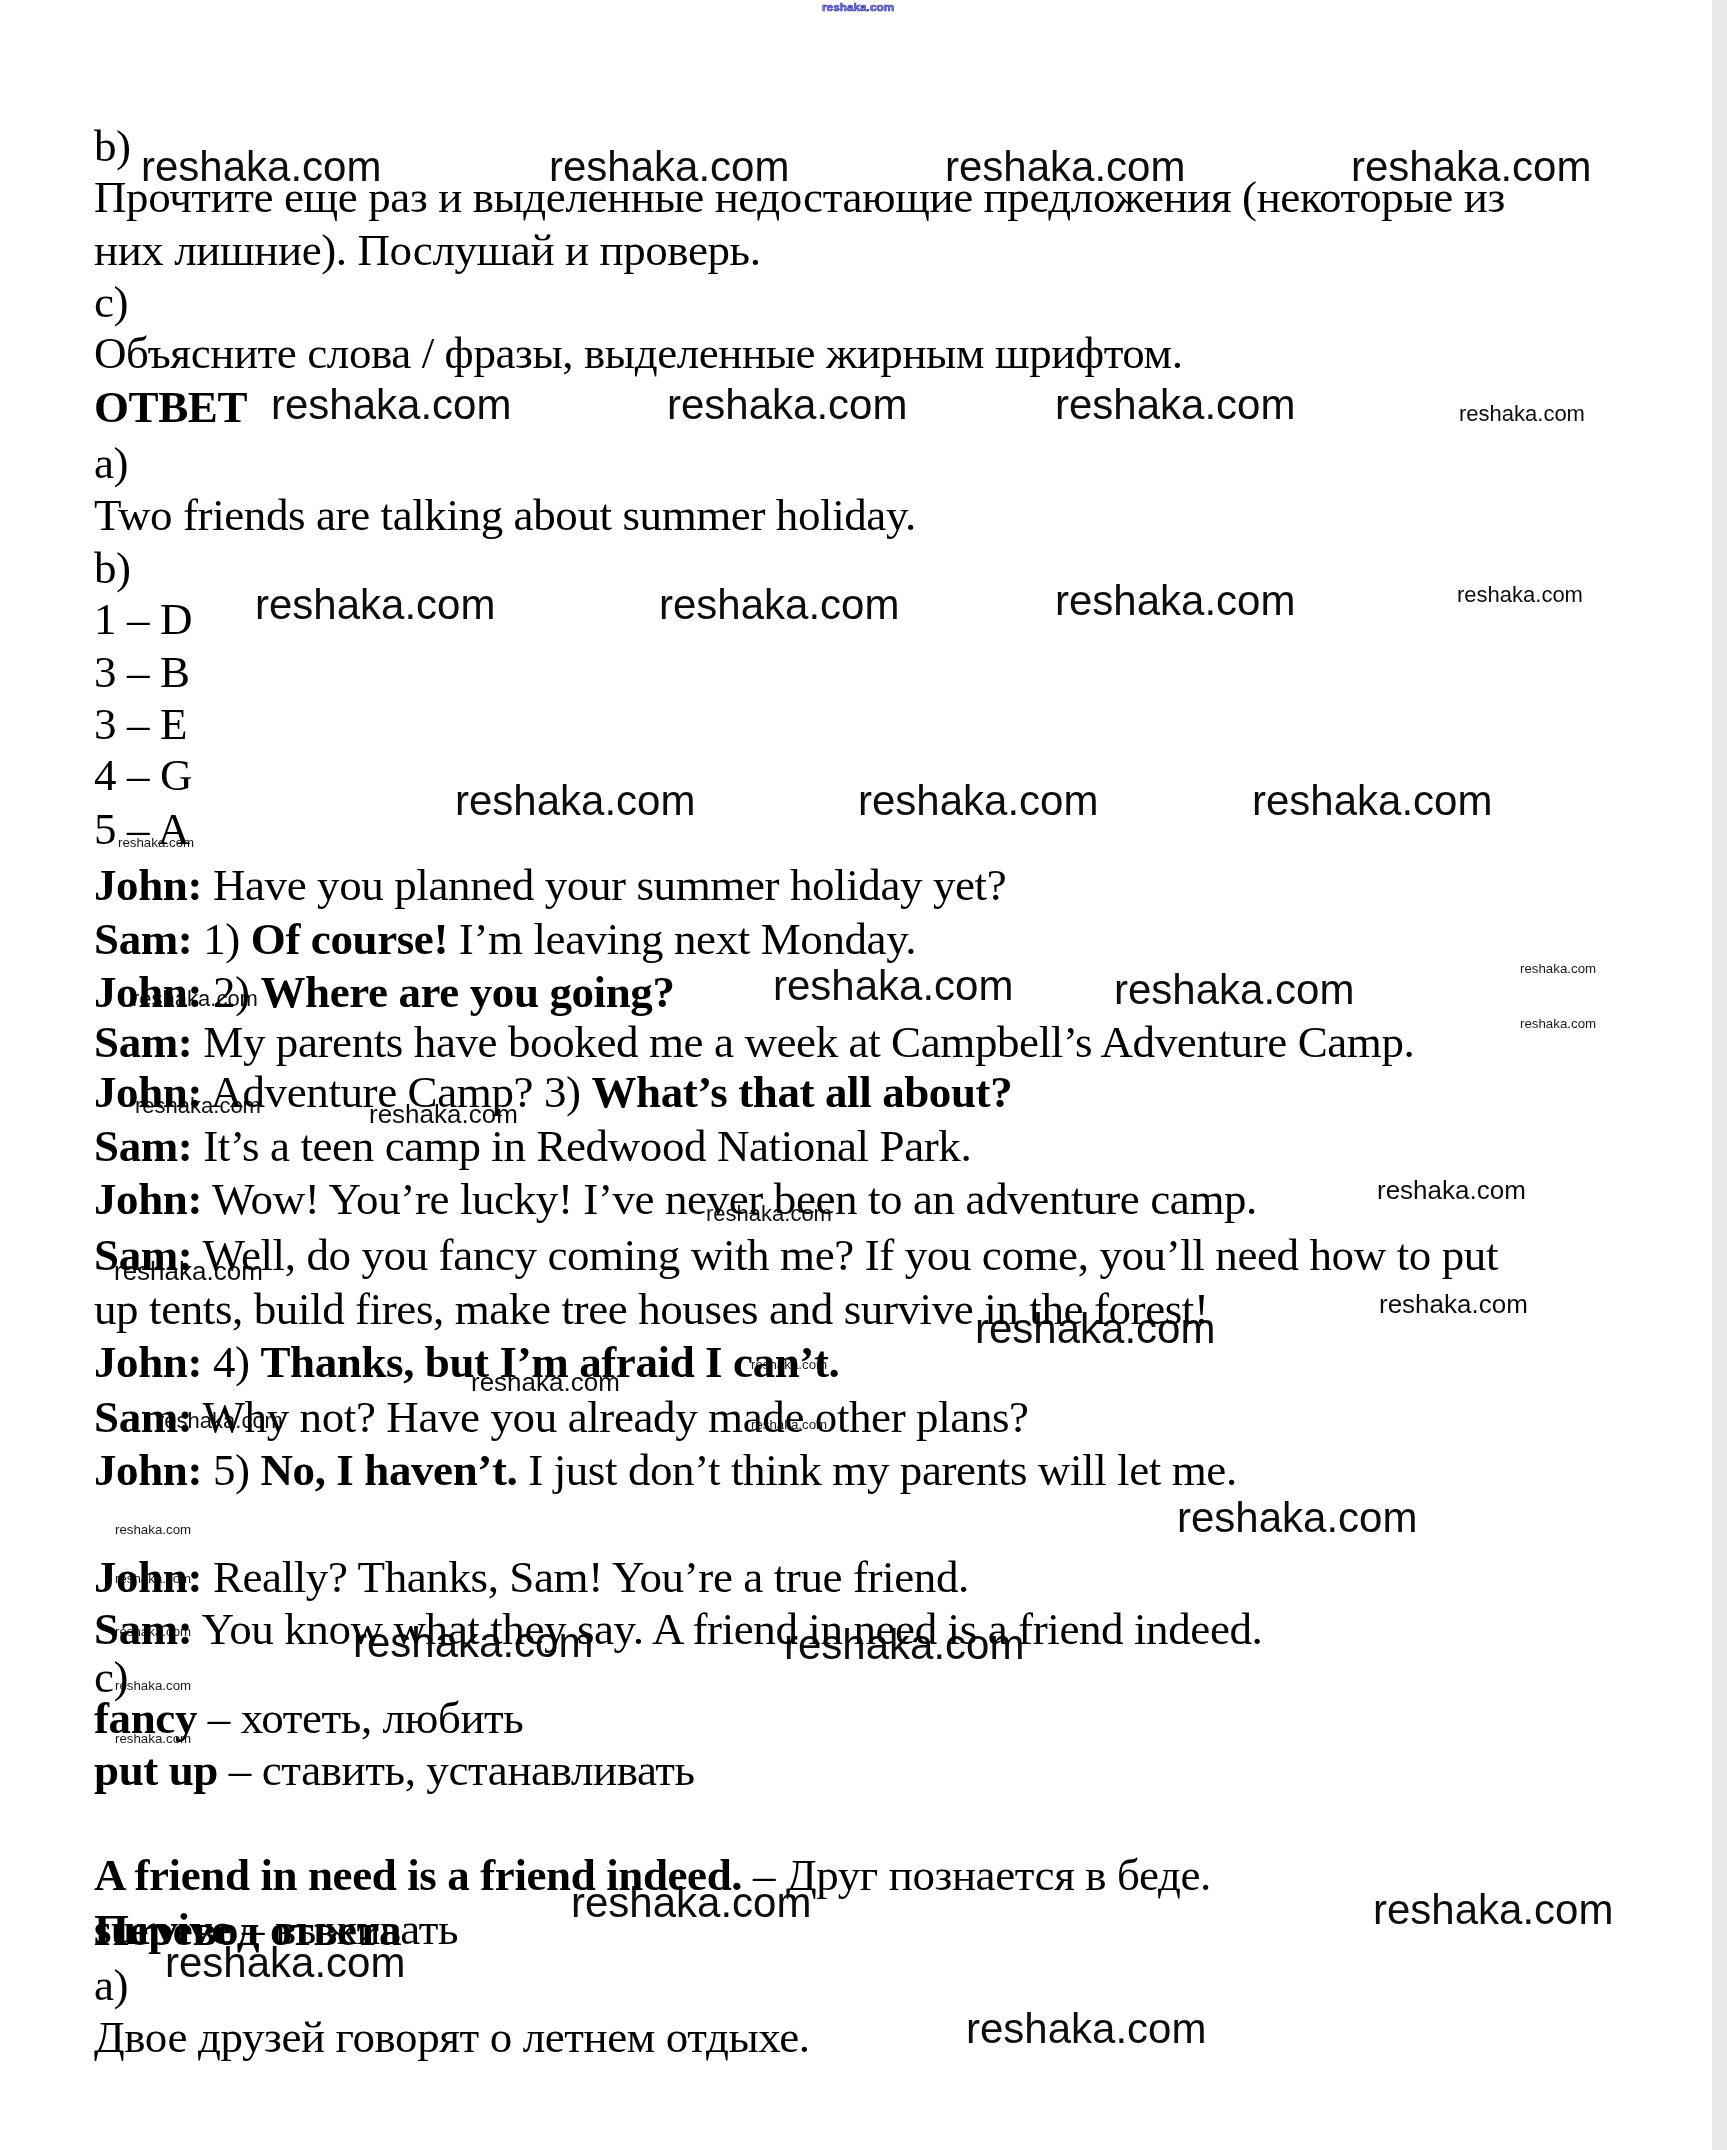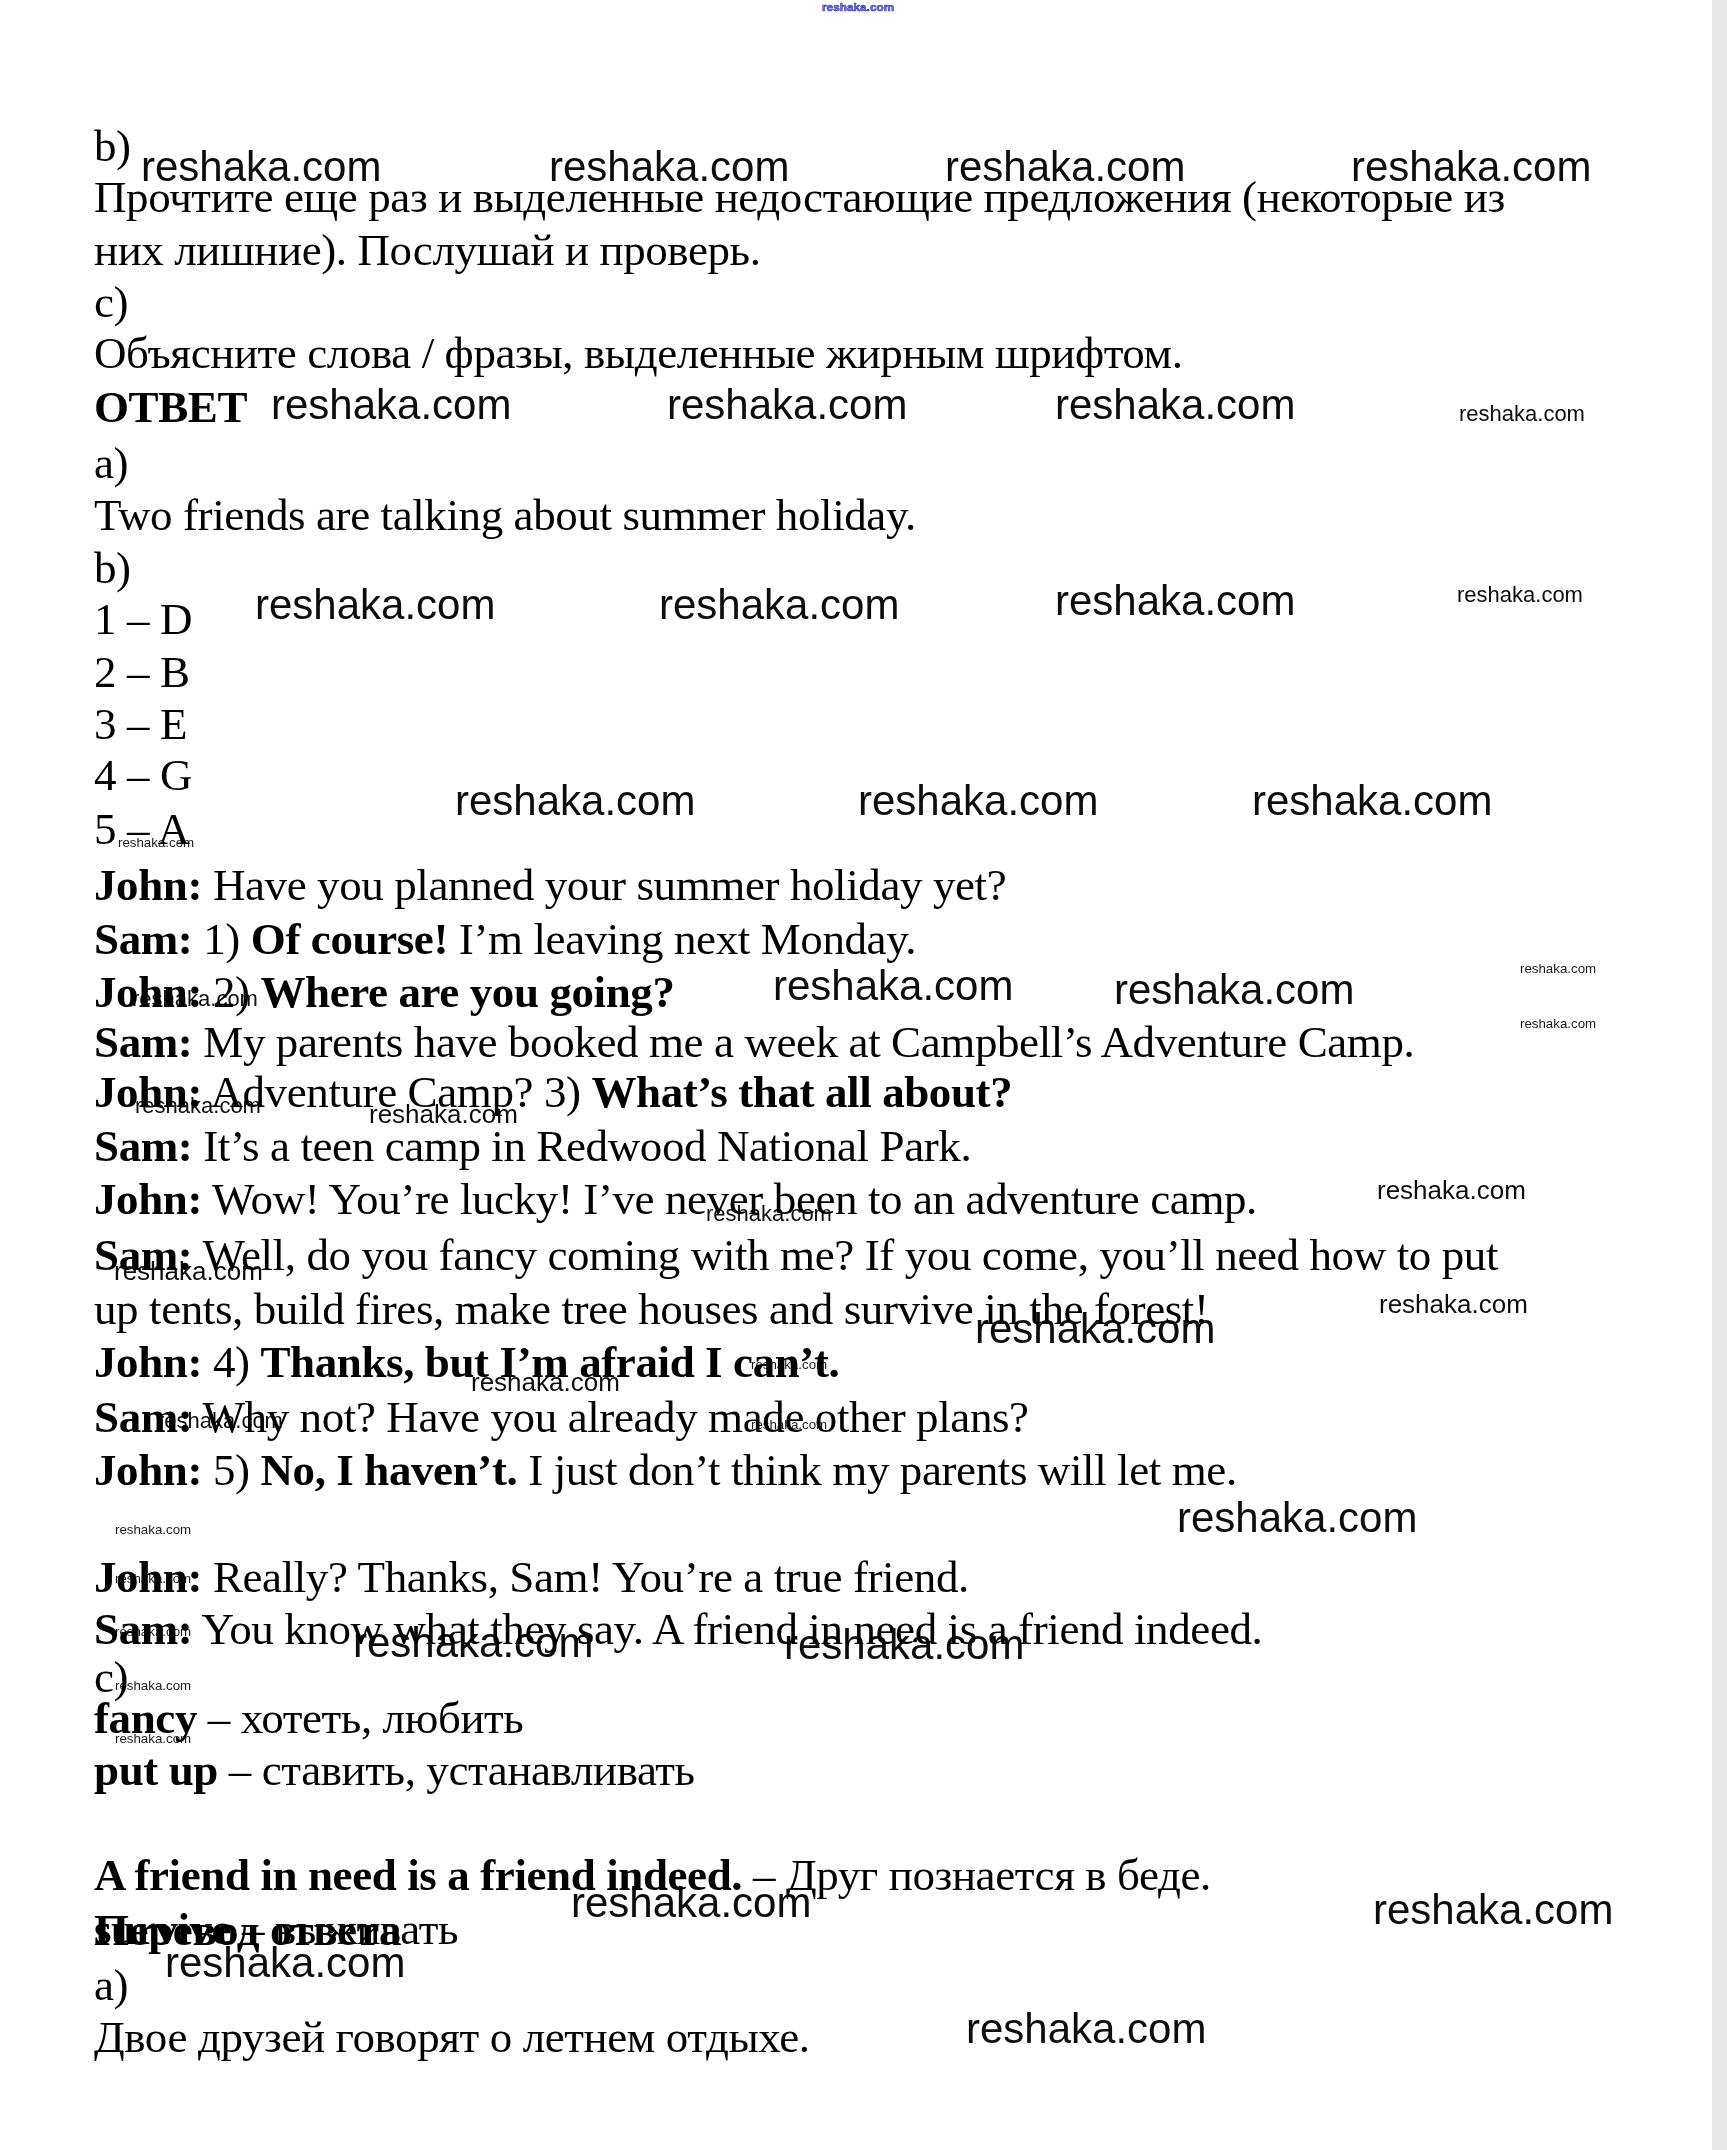--- a/index.html
+++ b/index.html
@@ -108,21 +108,21 @@
   <div class="line" style="top:226px">них лишние). Послушай и проверь.</div>
   <div class="line" style="top:278px">c)</div>
   <div class="line" style="top:329px">Объясните слова / фразы, выделенные жирным шрифтом.</div>
 
   <div class="line b" style="top:383px">ОТВЕТ</div>
   <div class="line" style="top:439px">a)</div>
   <div class="line" style="top:491px">Two friends are talking about summer holiday.</div>
   <div class="line" style="top:544px">b)</div>
 
   <div class="line" style="top:595px">1 – D</div>
-  <div class="line" style="top:648px">2 – B</div>
+  <div class="line" style="top:648px">3 – B</div>
   <div class="line" style="top:700px">3 – E</div>
   <div class="line" style="top:751px">4 – G</div>
   <div class="line" style="top:805px">5 – A</div>
 
   <div class="line" style="top:861px"><span class="b">John:</span><span> </span><span class="b"></span><span>Have you planned your summer holiday yet?</span></div>
 
   <div class="line" style="top:915px"><span class="b">Sam:</span><span> 1) </span><span class="b">Of course!</span><span> I’m leaving next Monday.</span></div>
 
   <div class="line" style="top:968px"><span class="b">John:</span><span> 2) </span><span class="b">Where are you going?</span><span></span></div>
 

